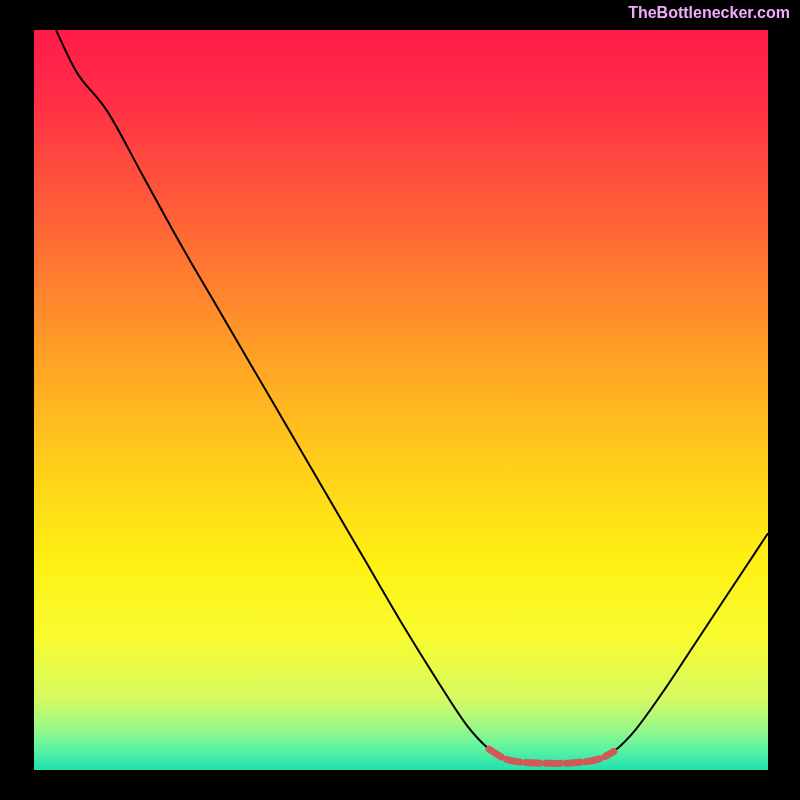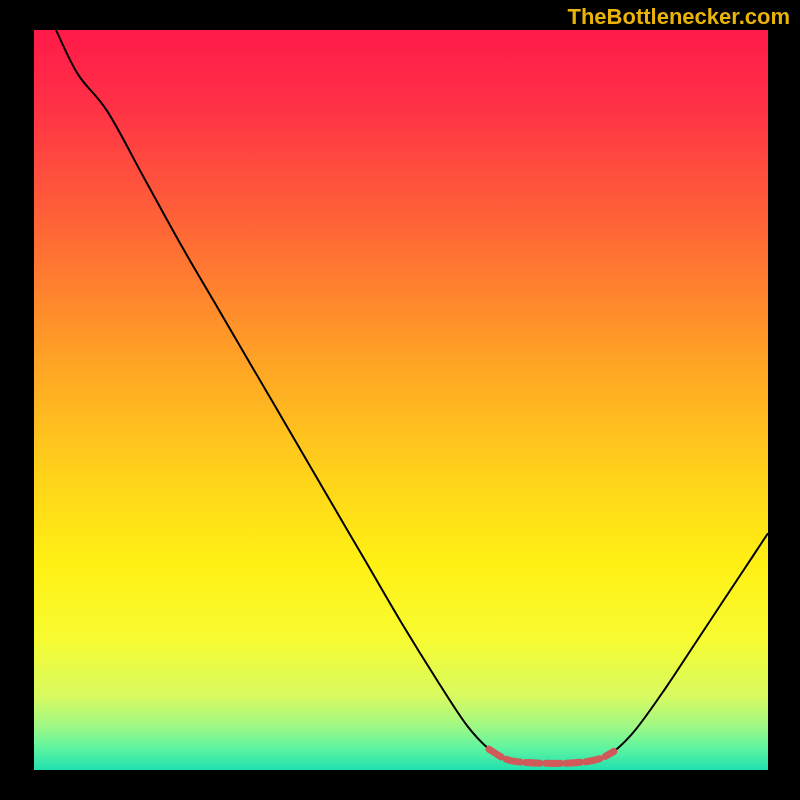--- a/index.html
+++ b/index.html
@@ -13,22 +13,22 @@
   .container {
     position: relative;
     width: 800px;
     height: 800px;
     background: #000;
   }
   .watermark {
     position: absolute;
     top: 4px;
     right: 10px;
-    color: #eab308;
-    font-size: 22px;
+    color: #f0abfc;
+    font-size: 16px;
     font-weight: bold;
     z-index: 10;
   }
   .plot {
     position: absolute;
     left: 0;
     top: 0;
   }
 </style>
 </head>

